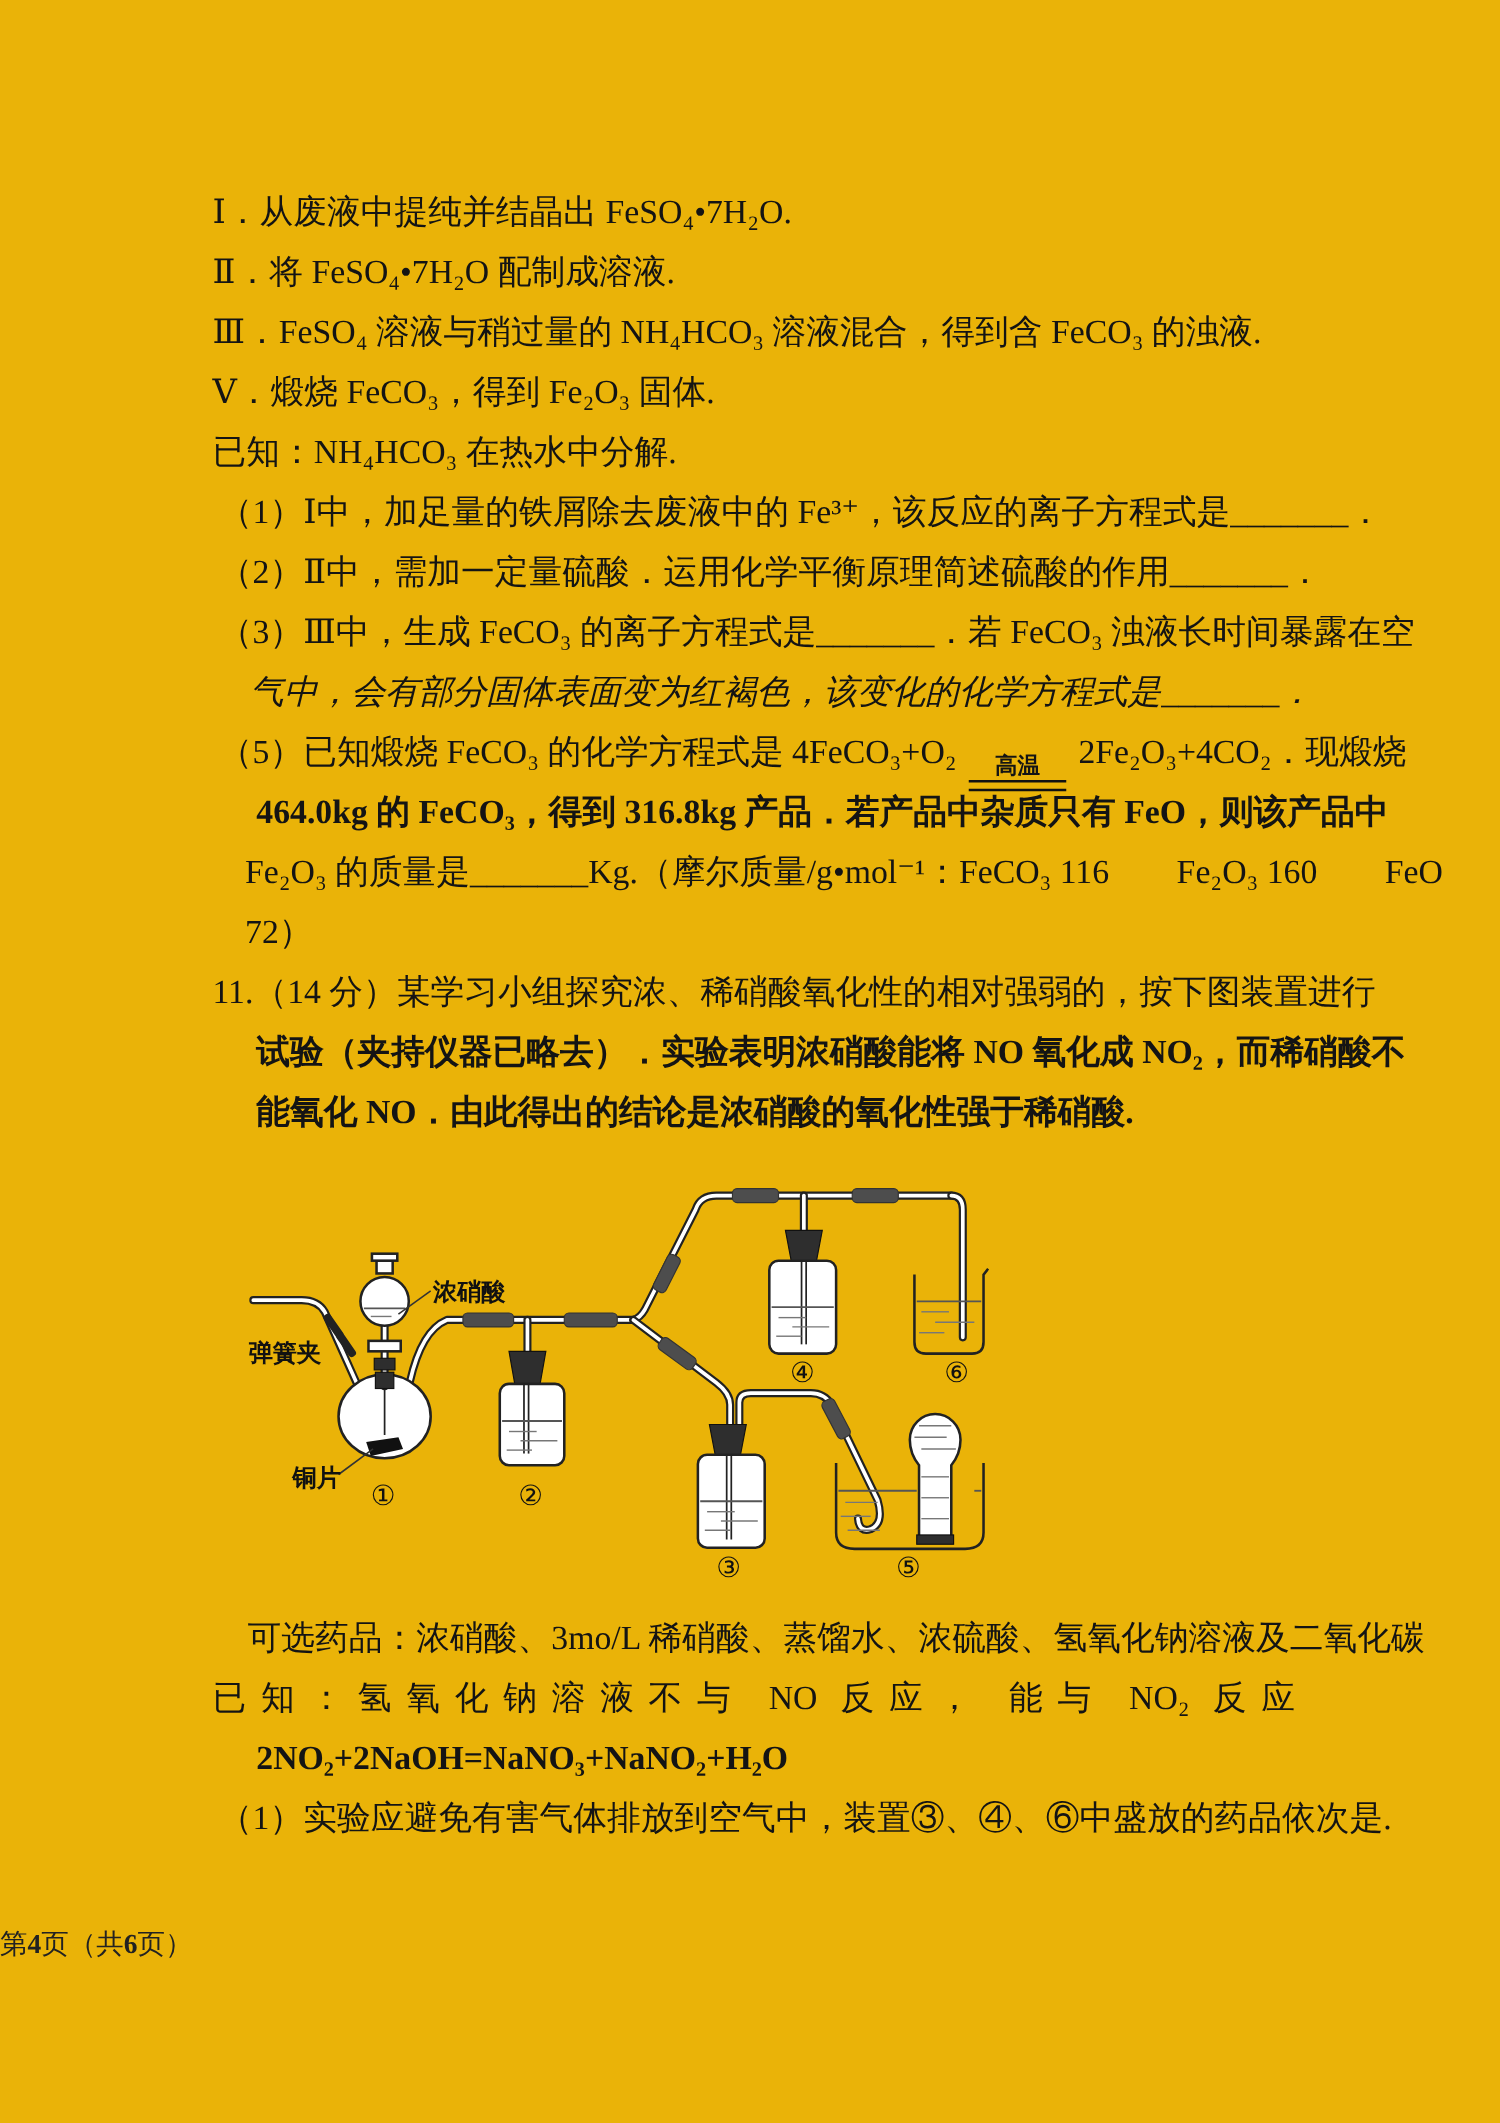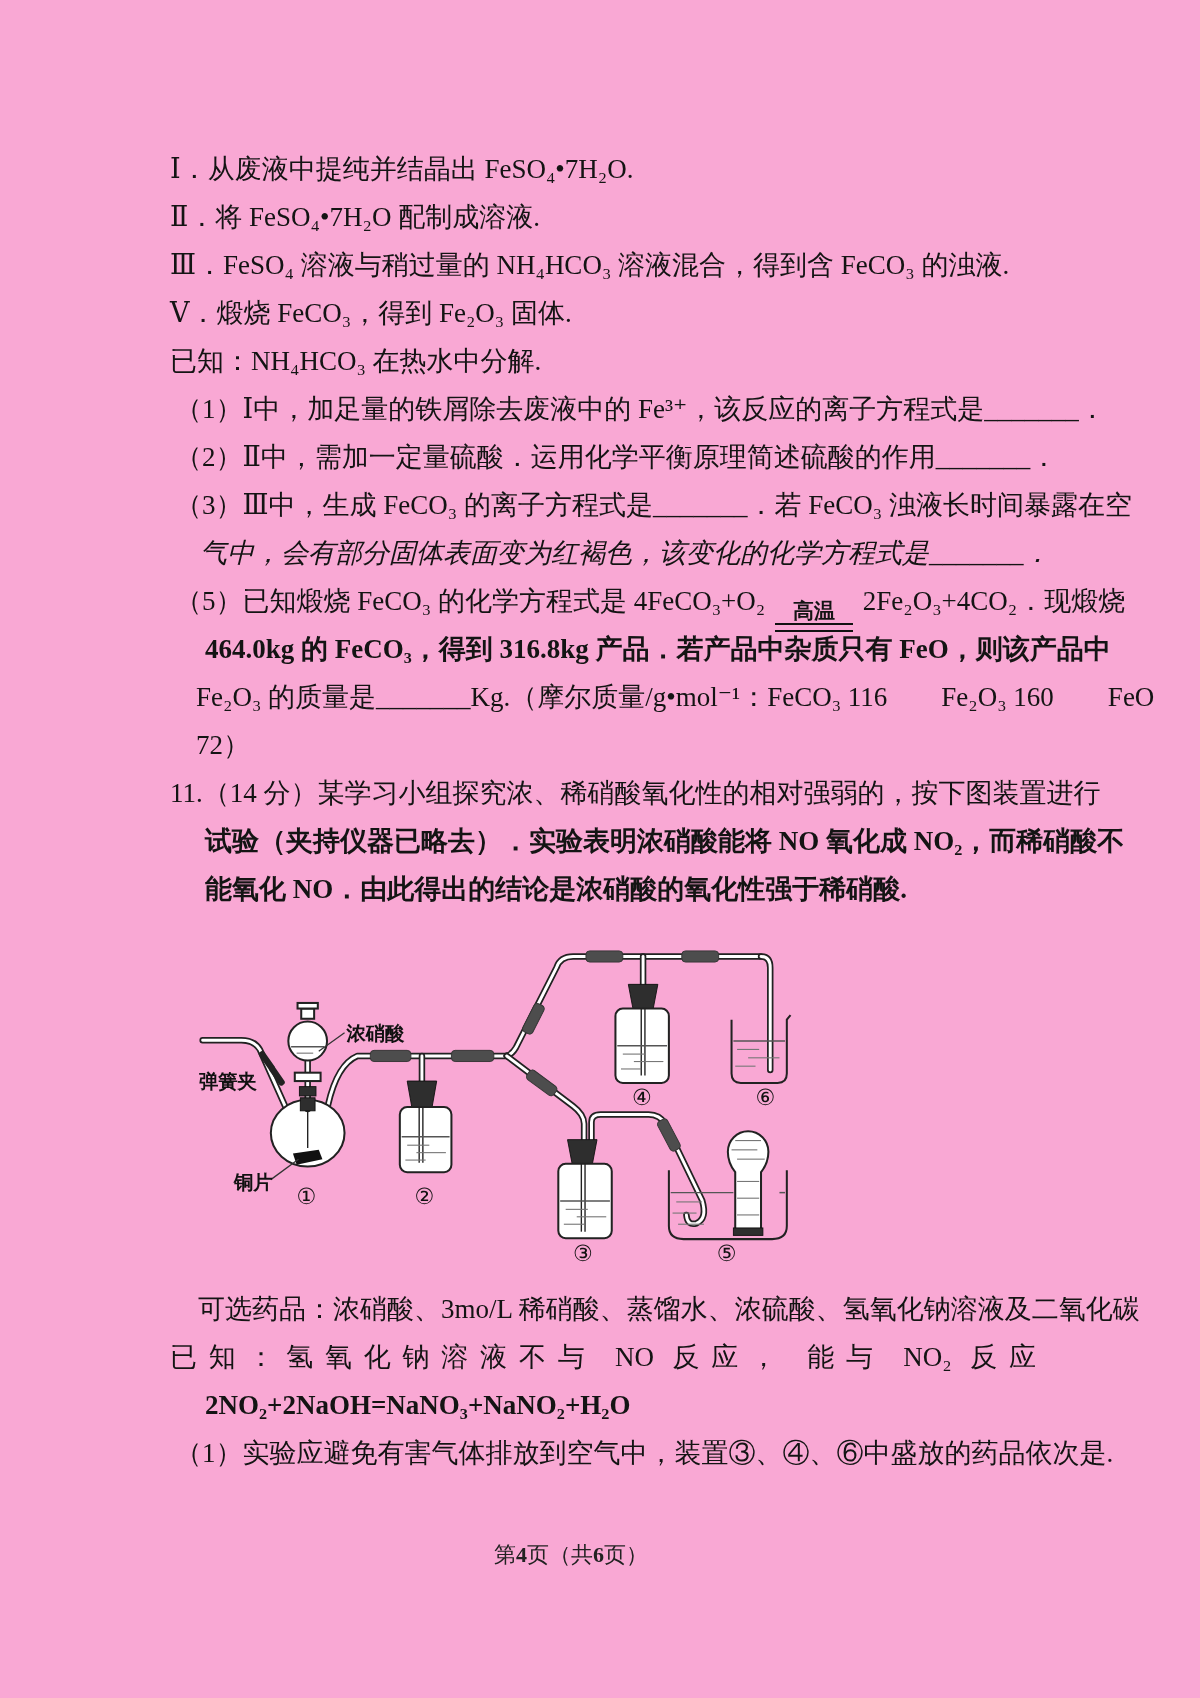--- a/index.html
+++ b/index.html
@@ -1,19 +1,19 @@
 <!DOCTYPE html>
 <html><head>
 <meta charset="utf-8">
 <style>
   html,body{margin:0;padding:0;background:#ffffff;}
   .page{
     position:relative;
     width:1200px;height:1698px;
-    background:#f9a8d4;
+    background:#eab308;
     font-family:"Liberation Serif","DejaVu Serif",serif;
     color:#111;
     overflow:hidden;
     box-sizing:border-box;
     padding:145px 130px 0 170px;
   }
   .line{
     height:48px;line-height:48px;
     font-size:27px;
     white-space:nowrap;
@@ -21,26 +21,26 @@
   }
   .ind1{margin-left:5px;}
   .ind2{margin-left:30px;font-style:italic;}
   .ind3{margin-left:35px;font-weight:bold;}
   .ind4{margin-left:26px;}
   .just{
     width:866px;white-space:normal;
     text-align:justify;text-align-last:justify;
   }
   .cond{display:inline-block;text-align:center;vertical-align:-8px;margin:0 3px;}
-  .cond-top{display:block;font-size:21px;line-height:22px;font-weight:bold;}
+  .cond-top{display:block;font-size:18px;line-height:22px;font-weight:bold;}
   .cond-bar{display:block;height:5px;border-top:2px solid #111;border-bottom:2px solid #111;width:78px;margin:1px 0 0 0;}
   .diagram{margin:10px 0 0 5px;width:645px;height:344px;}
   .footer{
     position:absolute;left:0;top:1540px;width:1070px;
-    text-align:center;font-size:22px;color:#222;padding-left:36px;
+    text-align:left;font-size:22px;color:#222;
   }
   .footer b{font-weight:bold;}
   svg text{font-family:"Liberation Serif","DejaVu Serif",serif;fill:#111;}
   .tube-o{stroke:#222;stroke-width:7;fill:none;stroke-linejoin:round;stroke-linecap:round;}
   .tube-i{stroke:#fff;stroke-width:3.2;fill:none;stroke-linejoin:round;stroke-linecap:round;}
   .vessel{fill:#fff;stroke:#222;stroke-width:2.2;}
   .vopen{fill:none;stroke:#222;stroke-width:2.2;}
   .stopper{fill:#2e2e2e;stroke:#111;stroke-width:1;}
   .sleeve{fill:#4d4d4d;stroke:#333;stroke-width:1;rx:4;}
   .liq{stroke:#555;stroke-width:1.6;fill:none;}

